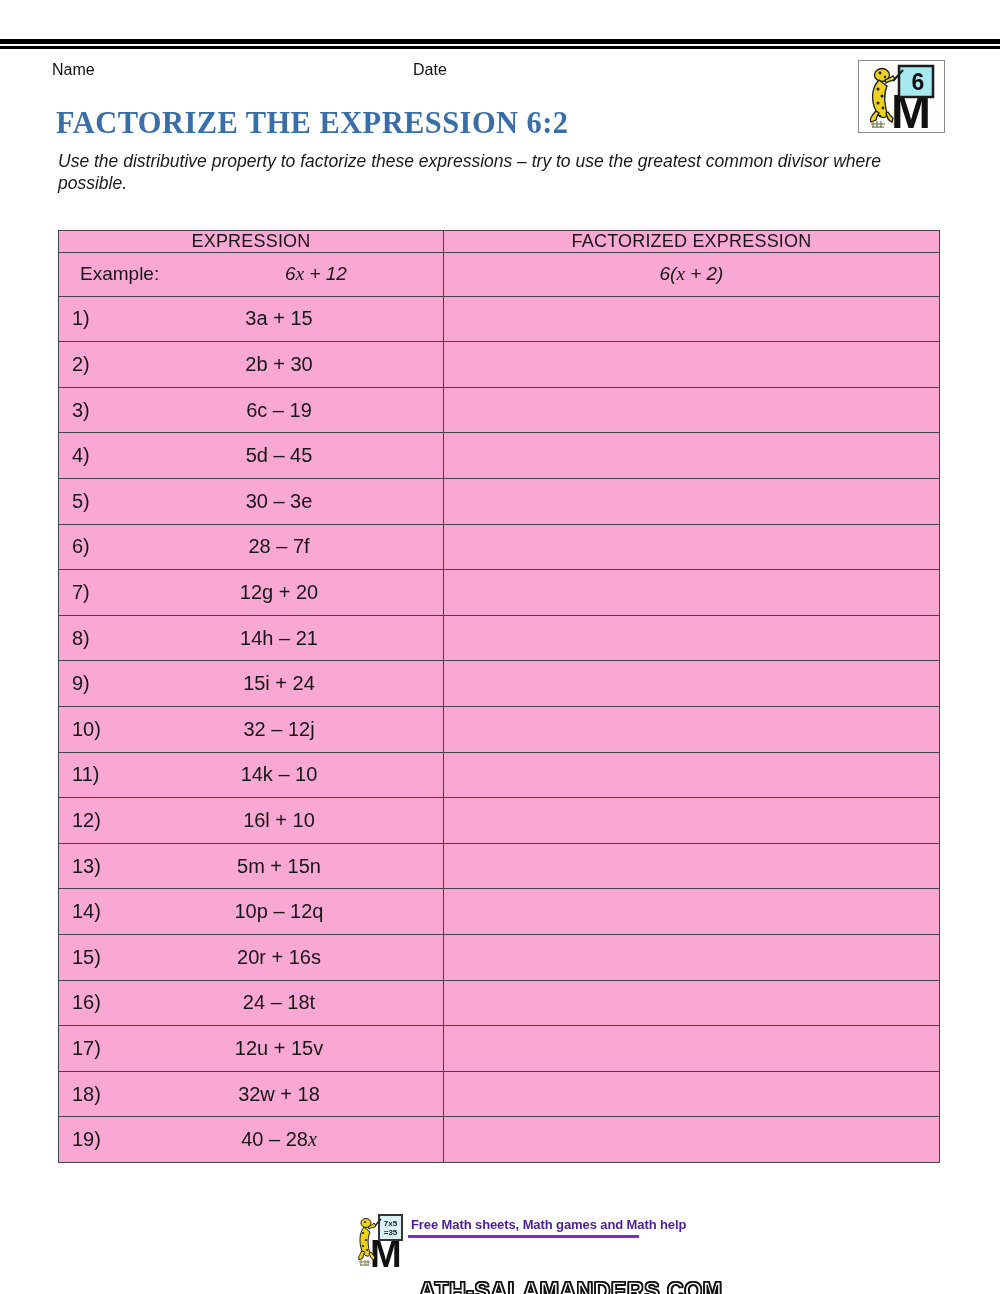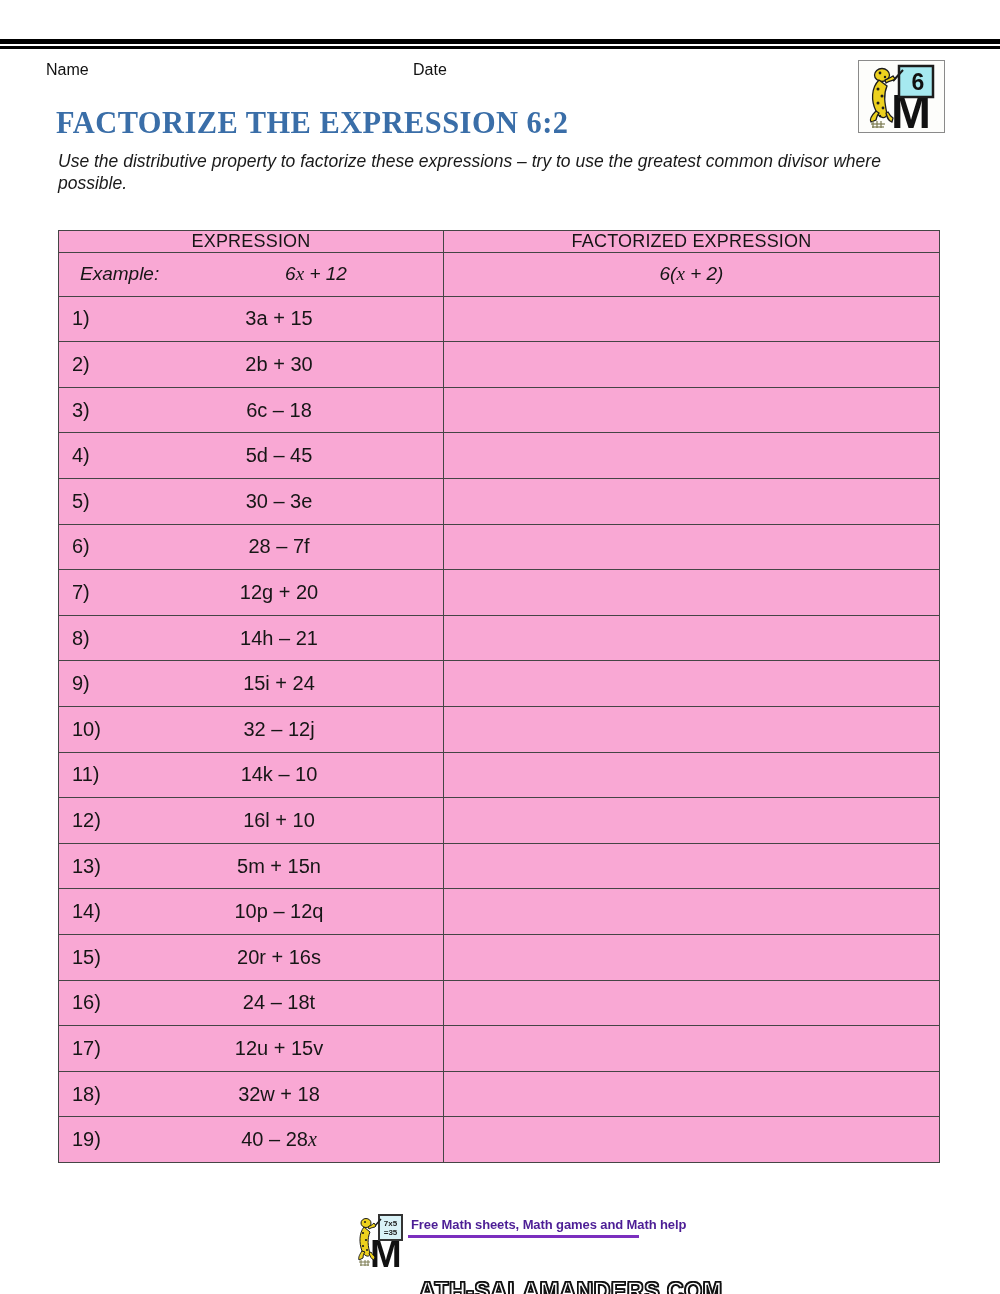--- a/index.html
+++ b/index.html
@@ -7,21 +7,21 @@
   body {
     width:1000px; height:1294px; position:relative;
     font-family:"Liberation Sans", sans-serif;
     color:#161616; overflow:hidden;
   }
   .topbar {
     position:absolute; left:0; top:39px; width:1000px; height:10px;
     background:linear-gradient(to bottom, #000 0%, #000 50%, #fff 50%, #fff 68%, #000 68%, #000 100%);
   }
   .field-label { position:absolute; top:61px; font-size:16px; color:#111; }
-  .name-label { left:46px; }
+  .name-label { left:52px; }
   .date-label { left:413px; }
   .corner-logo {
     position:absolute; left:858px; top:60px; width:87px; height:73px;
     border:1px solid #8a8a8a; background:#fdfdfb;
   }
   .page-title {
     position:absolute; left:56px; top:104px;
     font-family:"Liberation Serif", serif;
     font-size:32px; font-weight:600; letter-spacing:0.5px;
     color:#3A6EA8; white-space:nowrap;
@@ -40,21 +40,21 @@
     font-weight:normal; background:#f9a8d4;
   }
   .col-expr  { width:385px; }
   .col-fact  { width:496px; }
   th.head-cell { font-size:18px; text-align:center; letter-spacing:0.2px; }
   .cellflex { display:flex; align-items:center; width:100%; height:100%; }
   .rowlabel {
     flex:0 0 56px; padding-left:13px; font-size:20px; text-align:left;
   }
   .exlabel {
-    flex:0 0 130px; padding-left:21px; font-size:19px; font-style:italic;
+    flex:0 0 130px; padding-left:21px; font-size:19px; 
   }
   .exprmid { flex:1 1 auto; text-align:center; font-size:20px; }
   .example-row .exprmid { font-style:italic; font-size:19px; }
   .answer-center { text-align:center; font-size:19px; font-style:italic; }
   .vx { font-family:"Liberation Serif", serif; font-style:italic; }
   
   .footer-logo { position:absolute; left:356px; top:1213px; }
   .footer-tagline {
     position:absolute; left:411px; top:1217px;
     font-size:13px; font-weight:700; letter-spacing:-0.1px; color:#4c1d95;
@@ -154,21 +154,21 @@
             <span class="rowlabel">2)</span>
             <span class="exprmid">2b + 30</span>
           </div>
         </td>
         <td></td>
       </tr>
       <tr>
         <td>
           <div class="cellflex">
             <span class="rowlabel">3)</span>
-            <span class="exprmid">6c – 18</span>
+            <span class="exprmid">6c – 19</span>
           </div>
         </td>
         <td></td>
       </tr>
       <tr>
         <td>
           <div class="cellflex">
             <span class="rowlabel">4)</span>
             <span class="exprmid">5d – 45</span>
           </div>

